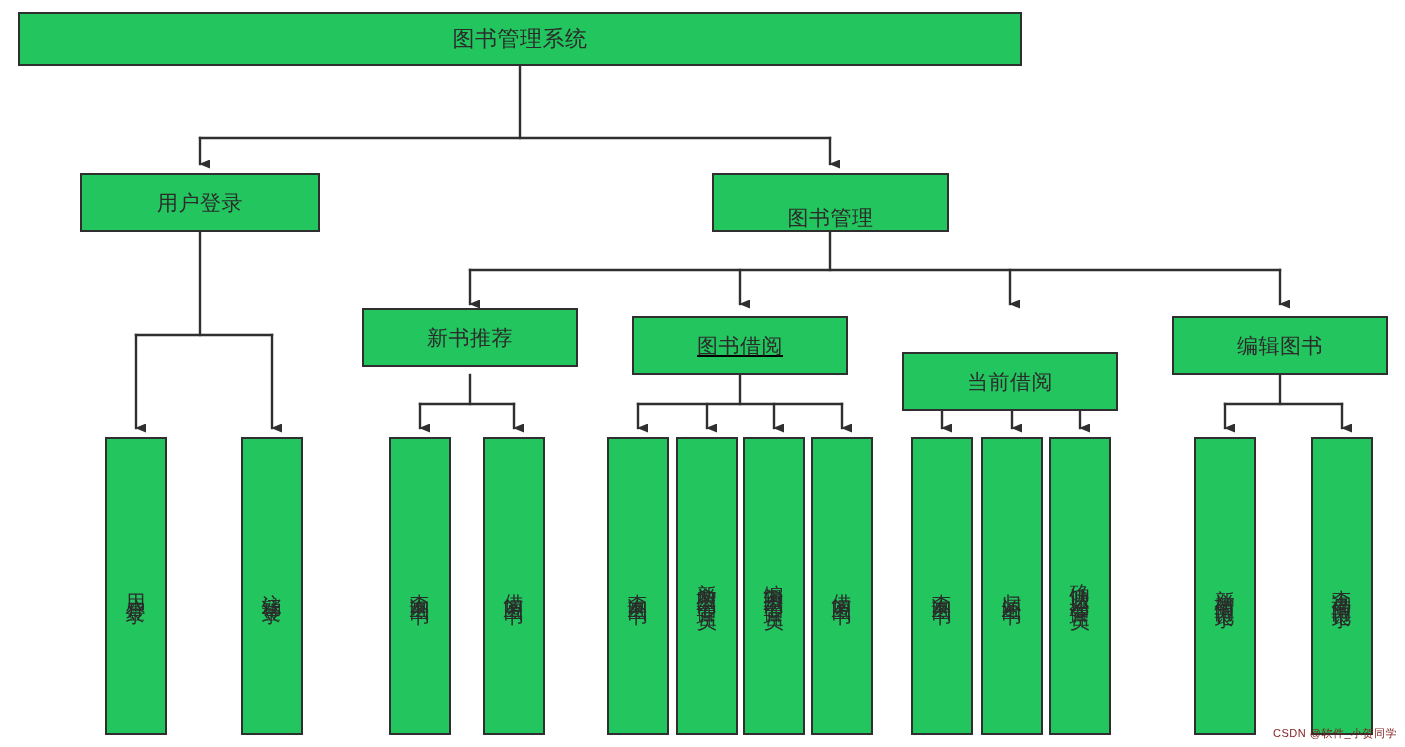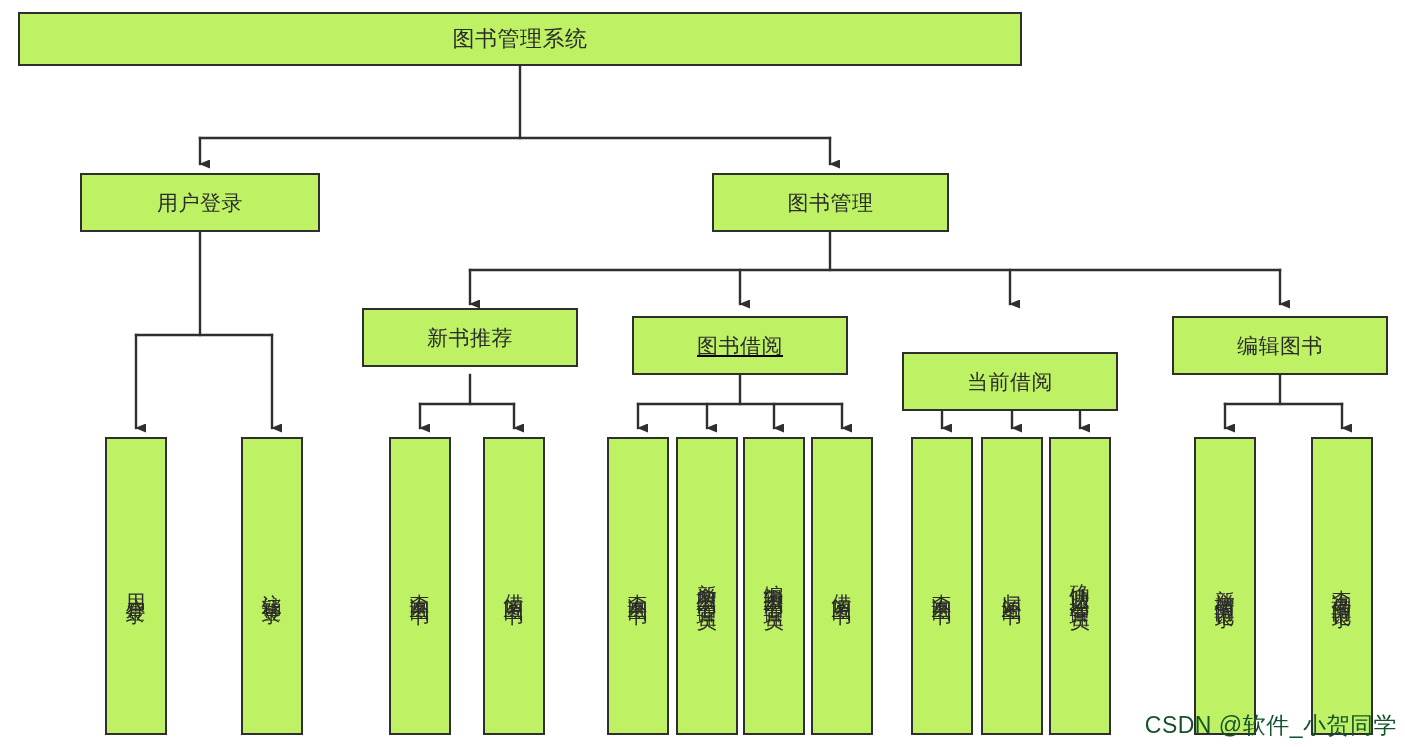--- a/index.html
+++ b/index.html
@@ -24,21 +24,21 @@
     position: absolute;
     top: 0;
     left: 0;
     width: 1405px;
     height: 747px;
     display: block;
   }
   .node-box {
     position: absolute;
     box-sizing: border-box;
-    background: #bef264;
+    background: #22c55e;
     border: 2px solid #2f2f2f;
     display: flex;
     align-items: center;
     justify-content: center;
     overflow: hidden;
   }
   .node-label-h {
     font-size: 21px;
     color: #2b2b2b;
     line-height: 1.2;
@@ -53,22 +53,22 @@
     text-orientation: upright;
     letter-spacing: 4px;
     line-height: 1;
     white-space: nowrap;
     text-align: center;
   }
   .watermark {
     position: absolute;
     right: 8px;
     bottom: 6px;
-    font-size: 23px;
-    color: #14532d;
+    font-size: 11px;
+    color: #7f1d1d;
     letter-spacing: 0.5px;
     white-space: nowrap;
     user-select: none;
   }
 </style>
 </head>
 <body>
 
 <div id="diagram-root">
 
@@ -123,21 +123,21 @@
     </g>
   </svg>
 
   <div class="node-box root" style="left:18px; top:12px; width:1004px; height:54px;">
     <span class="node-label-h">图书管理系统</span>
   </div>
 
   <div class="node-box" style="left:80px; top:173px; width:240px; height:59px;">
     <span class="node-label-h">用户登录</span>
   </div>
-  <div class="node-box" style="left:712px; top:173px; width:237px; height:59px;">
+  <div class="node-box" style="left:712px; top:173px; width:237px; height:59px;align-items:flex-end;">
     <span class="node-label-h">图书管理</span>
   </div>
 
   <div class="node-box" style="left:362px; top:308px; width:216px; height:59px;">
     <span class="node-label-h">新书推荐</span>
   </div>
   <div class="node-box" style="left:632px; top:316px; width:216px; height:59px;text-decoration:underline;">
     <span class="node-label-h">图书借阅</span>
   </div>
   <div class="node-box" style="left:902px; top:316px; width:216px; height:59px;margin-top:36px;">

